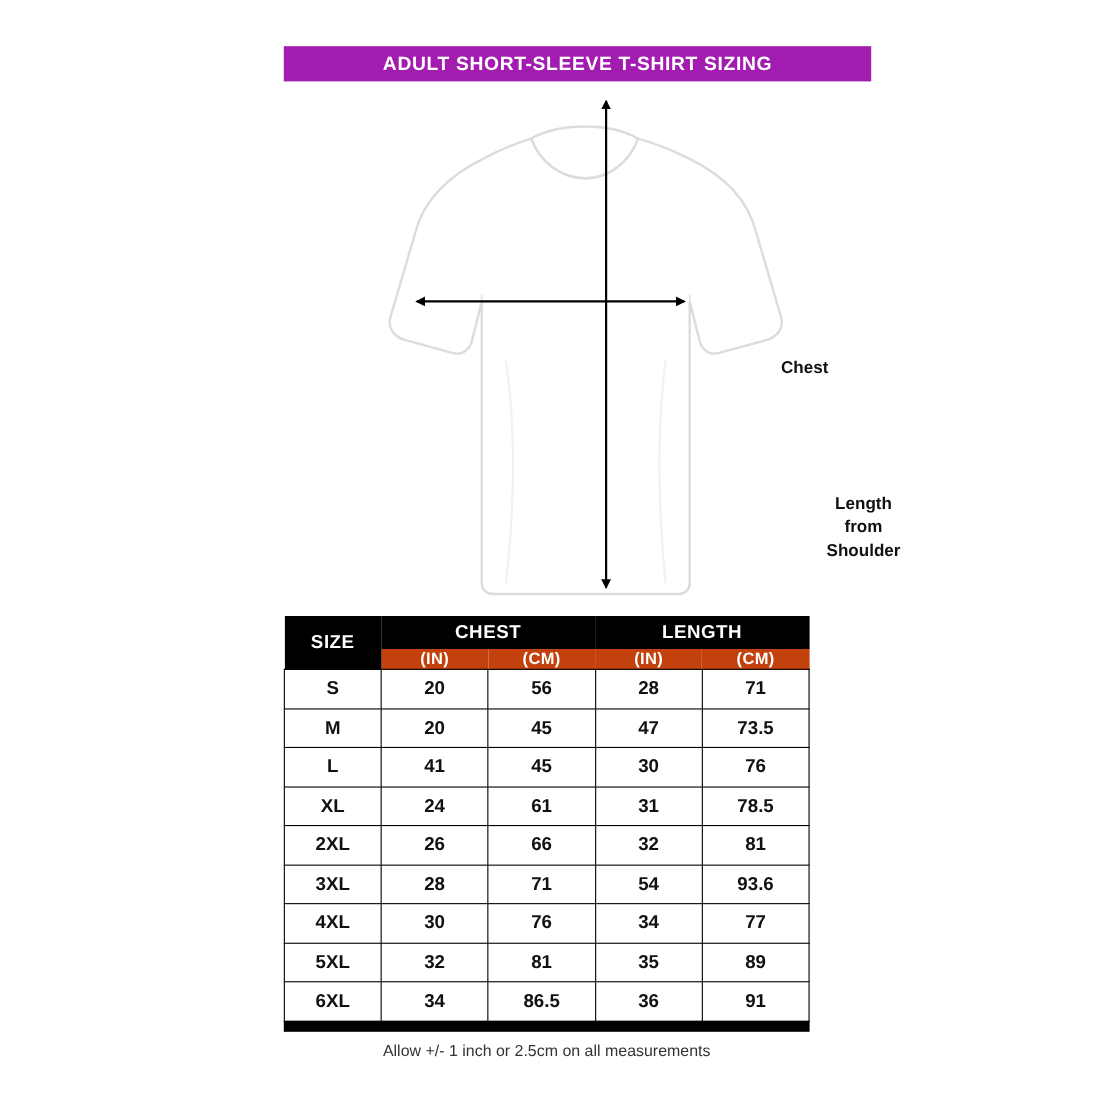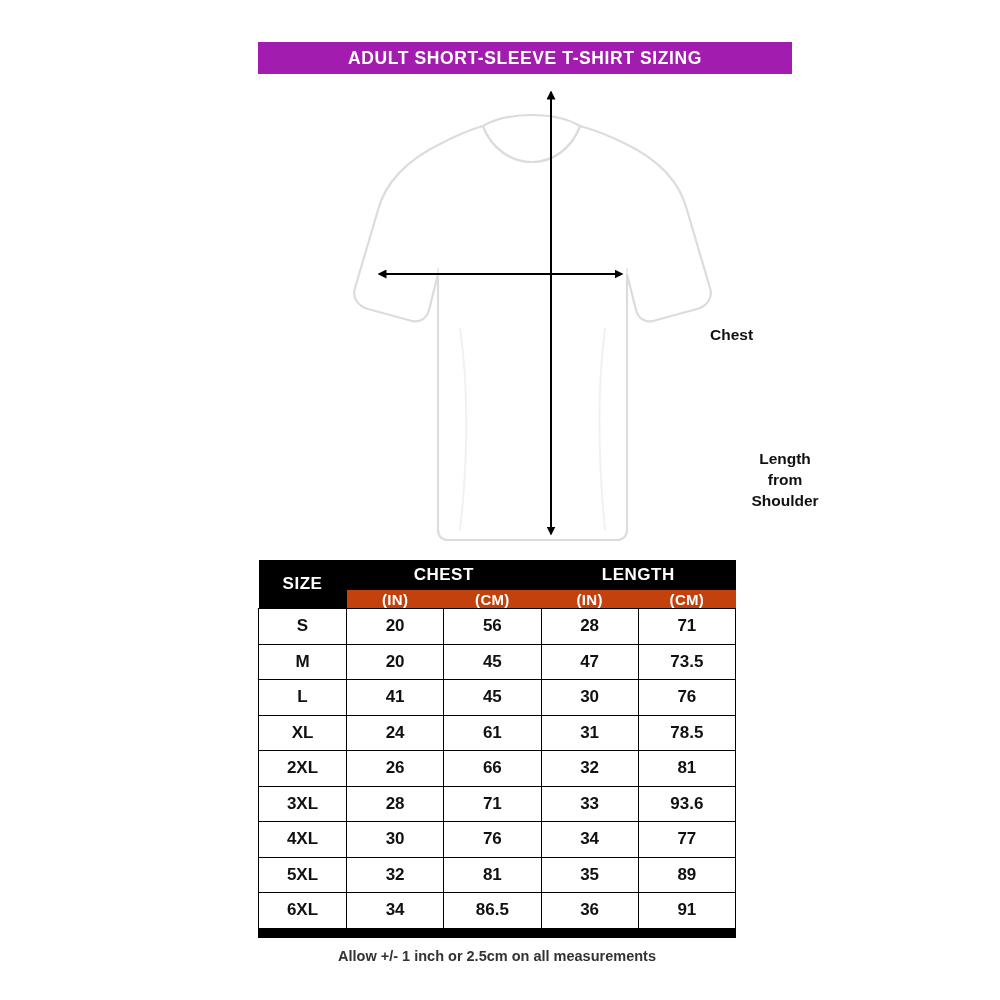--- a/index.html
+++ b/index.html
@@ -127,21 +127,20 @@
     background: #000000;
   }
   .footnote {
     position: absolute;
     left: 258px;
     top: 948px;
     width: 478px;
     text-align: center;
     font-size: 14.5px;
     color: #333333;
-    font-weight: bold;
   }
 </style>
 </head>
 <body>
 
 <div class="title-bar">
   <span>ADULT SHORT-SLEEVE T-SHIRT SIZING</span>
 </div>
 
 <div class="illustration">
@@ -251,21 +250,21 @@
         <td class="col-size">2XL</td>
         <td class="col-num">26</td>
         <td class="col-num">66</td>
         <td class="col-num">32</td>
         <td class="col-num">81</td>
       </tr>
       <tr>
         <td class="col-size">3XL</td>
         <td class="col-num">28</td>
         <td class="col-num">71</td>
-        <td class="col-num">33</td>
+        <td class="col-num">54</td>
         <td class="col-num">93.6</td>
       </tr>
       <tr>
         <td class="col-size">4XL</td>
         <td class="col-num">30</td>
         <td class="col-num">76</td>
         <td class="col-num">34</td>
         <td class="col-num">77</td>
       </tr>
       <tr>

